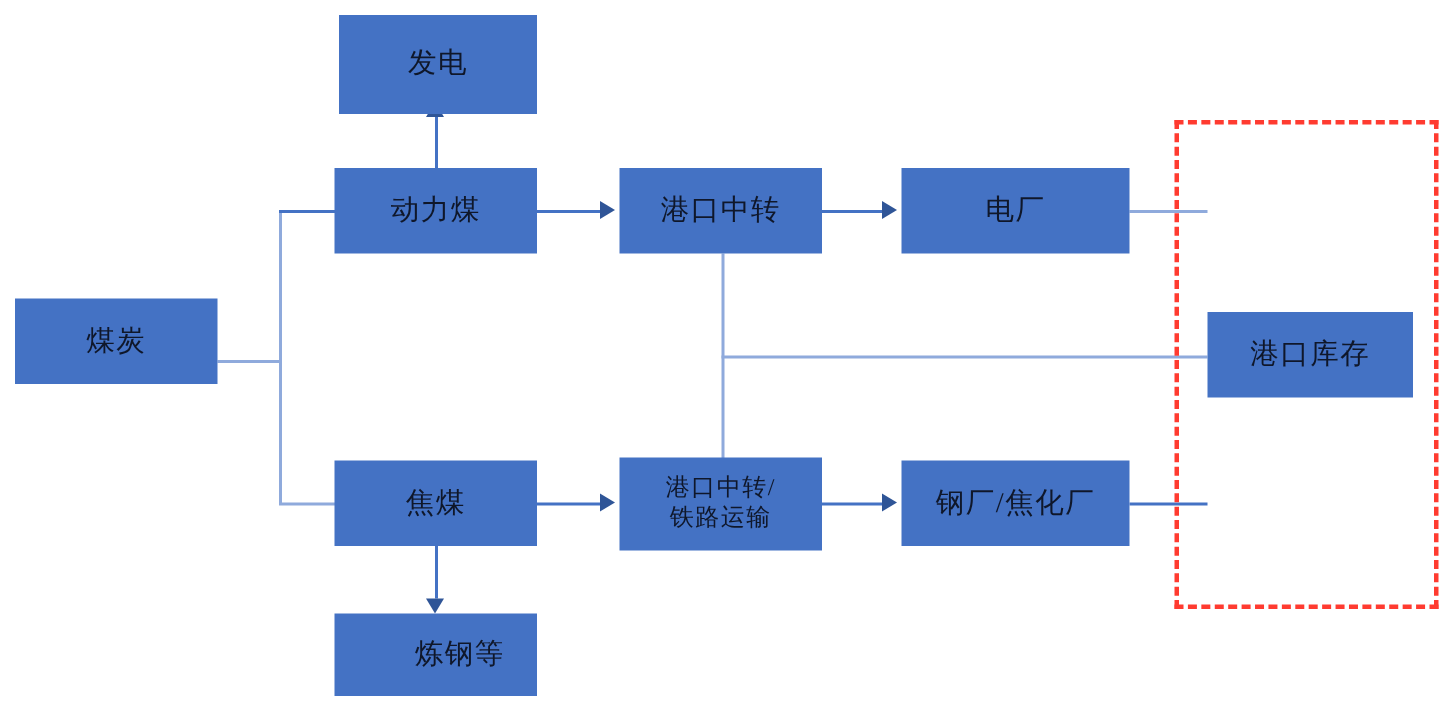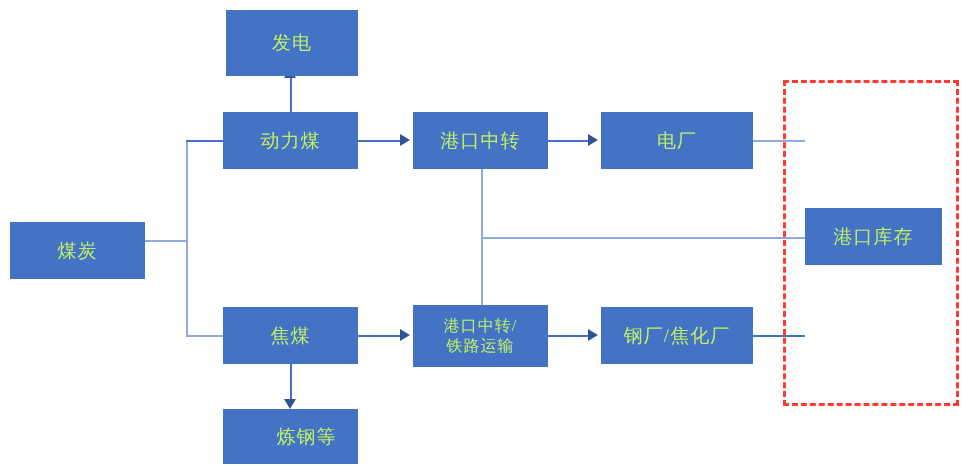--- a/index.html
+++ b/index.html
@@ -13,21 +13,21 @@
   #canvas {
     position: relative;
     width: 966px;
     height: 474px;
     background: #ffffff;
     overflow: hidden;
   }
   .node {
     position: absolute;
     background: #4472C4;
-    color: #bef264;
+    color: #0f172a;
     display: flex;
     align-items: center;
     justify-content: center;
     text-align: center;
     font-size: 19px;
     line-height: 1.25;
     letter-spacing: 1px;
     box-sizing: border-box;
     padding: 2px 4px;
     white-space: pre-line;
@@ -121,21 +121,21 @@
 
   <div class="node" style="left:226px; top:10px; width:132px; height:66px;">发电</div>
 
   <div class="node" style="left:223px; top:112px; width:135px; height:57px;">动力煤</div>
 
   <div class="node" style="left:413px; top:112px; width:135px; height:57px;">港口中转</div>
 
   <div class="node" style="left:601px; top:112px; width:152px; height:57px;">电厂</div>
 
 
-  <div class="node" style="left:10px; top:222px; width:135px; height:57px;">煤炭</div>
+  <div class="node" style="left:10px; top:199px; width:135px; height:57px;">煤炭</div>
 
   <div class="node" style="left:805px; top:208px; width:137px; height:57px;">港口库存</div>
 
   <div class="node" style="left:223px; top:307px; width:135px; height:57px;">焦煤</div>
 
   <div class="node two-line" style="left:413px; top:305px; width:135px; height:62px;">港口中转/
 铁路运输</div>
 
   <div class="node" style="left:601px; top:307px; width:152px; height:57px;">钢厂/焦化厂</div>
 

